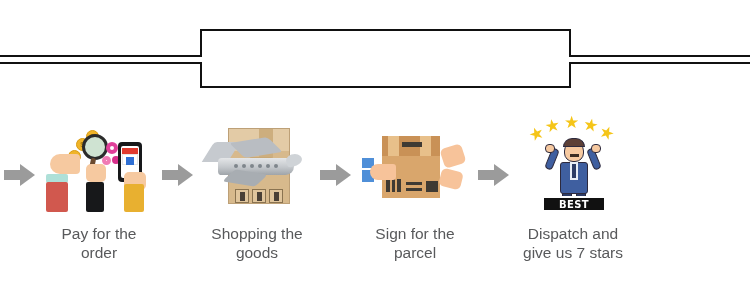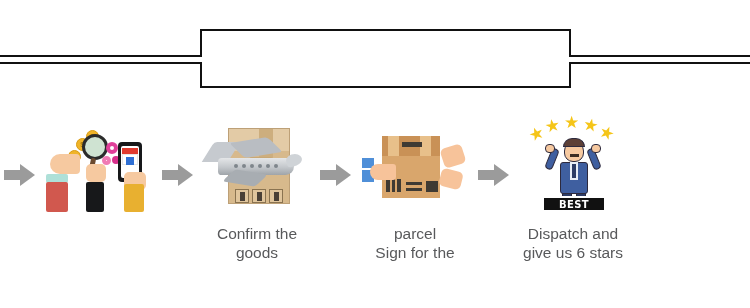--- a/index.html
+++ b/index.html
@@ -311,20 +311,24 @@
           <div class="phone-scr">
             <div class="shop-awning"></div>
             <div class="shop-body"></div>
             <div class="shop-door"></div>
           </div>
         </div>
         <div class="hand h-right"></div>
         <div class="sleeve s-right"></div>
       </div>
     </div>
+    <div class="caption">
+      <div>Pay for the</div>
+      <div>order</div>
+    </div>
   </div>
 
   <div class="arrow-cell">
     <div class="arrow">
       <div class="shaft"></div>
       <div class="head"></div>
     </div>
   </div>
 
   <div class="step">
@@ -351,21 +355,21 @@
         <div class="plane-nose"></div>
         <div class="win" style="left:30px;"></div>
         <div class="win" style="left:38px;"></div>
         <div class="win" style="left:46px;"></div>
         <div class="win" style="left:54px;"></div>
         <div class="win" style="left:62px;"></div>
         <div class="win" style="left:70px;"></div>
       </div>
     </div>
     <div class="caption">
-      <div>Confirm the</div>
+      <div>Shopping the</div>
       <div>goods</div>
     </div>
   </div>
 
   <div class="arrow-cell">
     <div class="arrow">
       <div class="shaft"></div>
       <div class="head"></div>
     </div>
   </div>
@@ -386,22 +390,22 @@
           <div class="bar bar4"></div>
           <div class="bar bar5"></div>
           <div class="bar bar6"></div>
         </div>
         <div class="hand4 h4-l"></div>
         <div class="fing h4-r1"></div>
         <div class="fing h4-r2"></div>
       </div>
     </div>
     <div class="caption">
+      <div>Sign for the</div>
       <div>parcel</div>
-      <div>Sign for the</div>
     </div>
   </div>
 
   <div class="arrow-cell">
     <div class="arrow">
       <div class="shaft"></div>
       <div class="head"></div>
     </div>
   </div>
 
@@ -435,17 +439,17 @@
         <div class="m-tie"></div>
         <div class="m-head"></div>
         <div class="m-hair"></div>
         <div class="m-mous"></div>
 
         <div class="banner">BEST RATING</div>
       </div>
     </div>
     <div class="caption">
       <div>Dispatch and</div>
-      <div>give us 6 stars</div>
+      <div>give us 7 stars</div>
     </div>
   </div>
 
 </div>
 
 </body></html>

